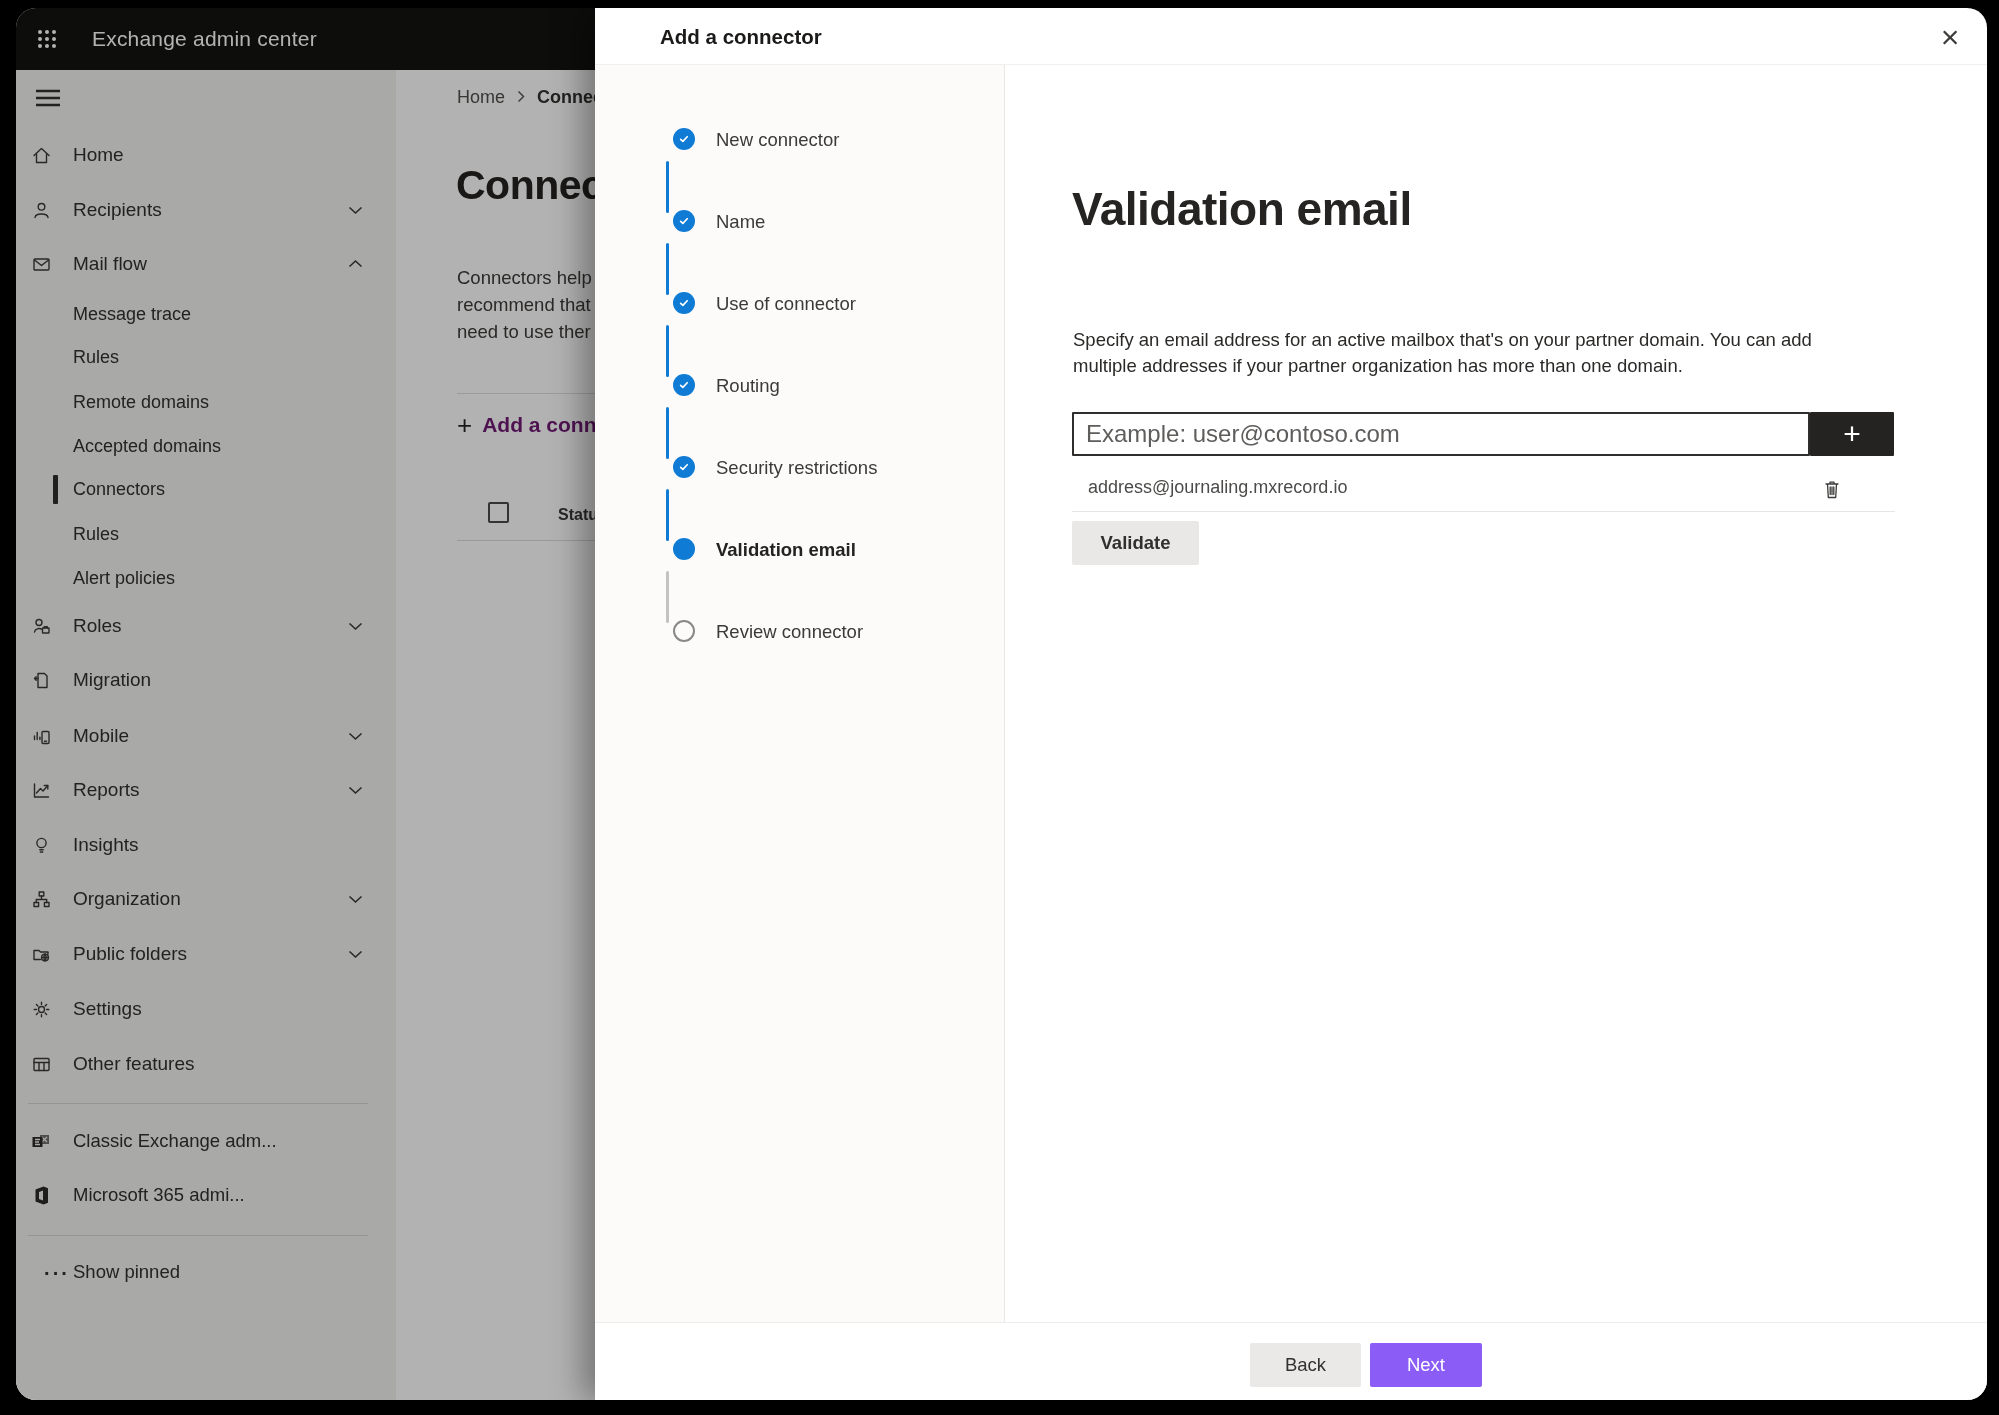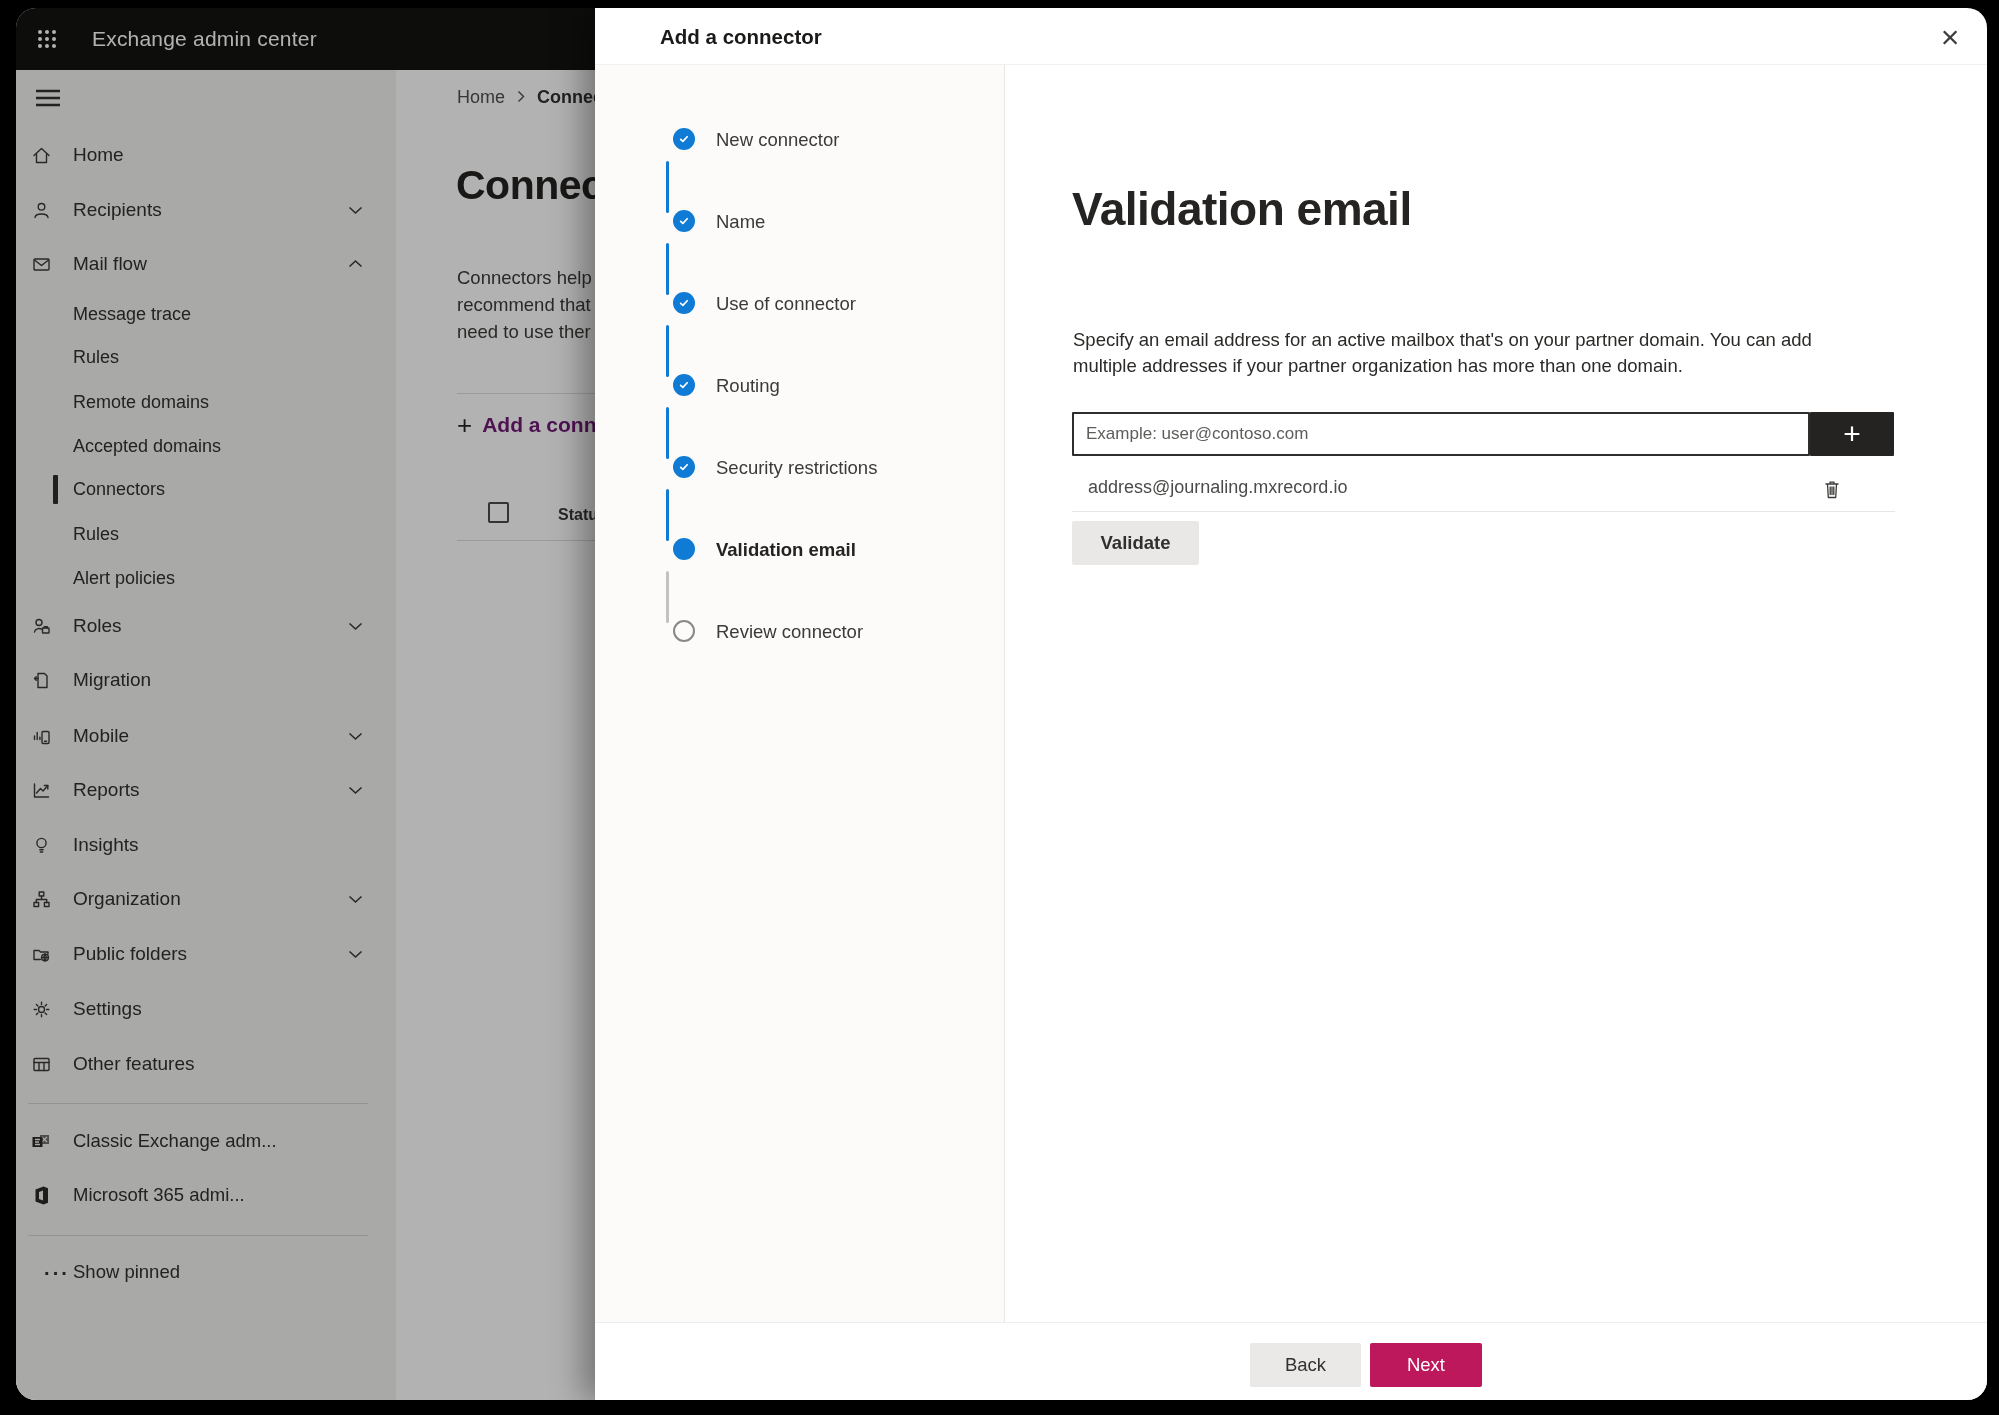--- a/index.html
+++ b/index.html
@@ -57,32 +57,32 @@
   .step-circle.done, .step-circle.current { background:#0f7bd4; }
   .step-circle.todo { background:#fcfbfa; border:2px solid #8a8886; }
   .step-label { position:absolute; left:105px; top:50%; transform:translateY(-50%); font-size:18.5px; color:#3b3a39; white-space:nowrap; }
   .step.cur .step-label { font-weight:bold; color:#242322; }
   .step-line { position:absolute; left:71px; width:3px; height:52px; border-radius:2px; }
   .step-line.blue { background:#0f7bd4; }
   .step-line.gray { background:#c4c2c0; }
 
   .v-head { position:absolute; left:477px; top:174px; font-size:46px; font-weight:bold; color:#252423; letter-spacing:-0.5px; }
   .v-desc { position:absolute; left:478px; top:319px; font-size:18.5px; line-height:26px; color:#2b2a28; }
-  .email-input { position:absolute; left:477px; top:404px; width:738px; height:44px; border:2px solid #2f2e2d; border-radius:1px; font-size:17px; padding:0 12px; color:#323130; font-family:"Liberation Sans",sans-serif; outline:none; background:#fff; }
+  .email-input { position:absolute; left:477px; top:404px; width:738px; height:44px; border:2px solid #2f2e2d; border-radius:1px; font-size:24px; padding:0 12px; color:#323130; font-family:"Liberation Sans",sans-serif; outline:none; background:#fff; }
   .email-input::placeholder { color:#5f5d5b; opacity:1; }
   .plus-btn { position:absolute; left:1215px; top:404px; width:84px; height:44px; background:#242322; color:#fff; display:flex; align-items:center; justify-content:center; font-size:30px; font-weight:300; cursor:pointer; border-radius:1px; line-height:1; }
   .addr-row { position:absolute; left:477px; top:460px; width:823px; height:42px; }
   .addr-text { position:absolute; left:16px; top:9px; font-size:18px; color:#4d4b49; }
   .trash-btn { position:absolute; right:47px; top:5px; width:32px; height:32px; display:flex; align-items:center; justify-content:center; cursor:pointer; }
   .addr-div { position:absolute; left:477px; top:503px; width:823px; height:1px; background:#e8e6e4; }
   .validate-btn { position:absolute; left:477px; top:513px; width:127px; height:44px; background:#e9e8e7; border:none; border-radius:2px; font-size:18.5px; font-weight:bold; color:#31302f; cursor:pointer; font-family:"Liberation Sans",sans-serif; }
 
   .foot-line { position:absolute; left:0; top:1314px; width:100%; height:1px; background:#efedec; }
   .back-btn { position:absolute; left:655px; top:1335px; width:111px; height:44px; background:#eae9e8; border:none; border-radius:2px; font-size:18.5px; color:#323130; cursor:pointer; font-family:"Liberation Sans",sans-serif; }
-  .next-btn { position:absolute; left:775px; top:1335px; width:112px; height:44px; background:#be185d; border:none; border-radius:2px; font-size:18.5px; color:#ffffff; cursor:pointer; font-family:"Liberation Sans",sans-serif; }
+  .next-btn { position:absolute; left:775px; top:1335px; width:112px; height:44px; background:#8b5cf6; border:none; border-radius:2px; font-size:18.5px; color:#ffffff; cursor:pointer; font-family:"Liberation Sans",sans-serif; }
 
   svg.ni { stroke:#3b3a39; stroke-width:1.4; fill:none; stroke-linecap:round; stroke-linejoin:round; }
 </style>
 </head>
 <body>
 
 <div class="screen">
 
   <div class="backdrop">
 

